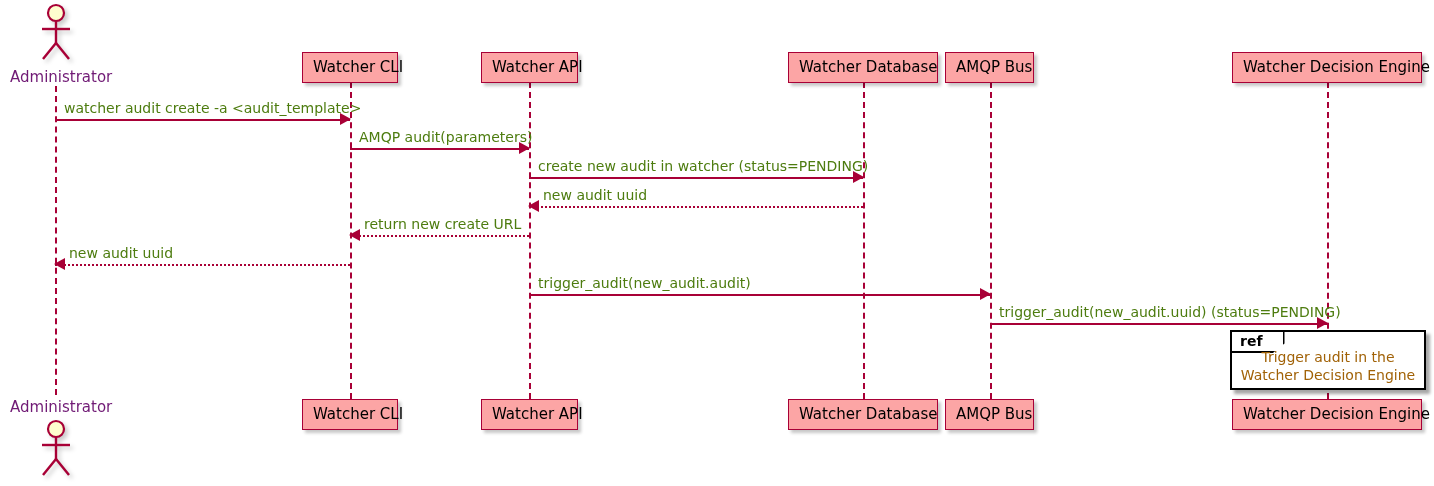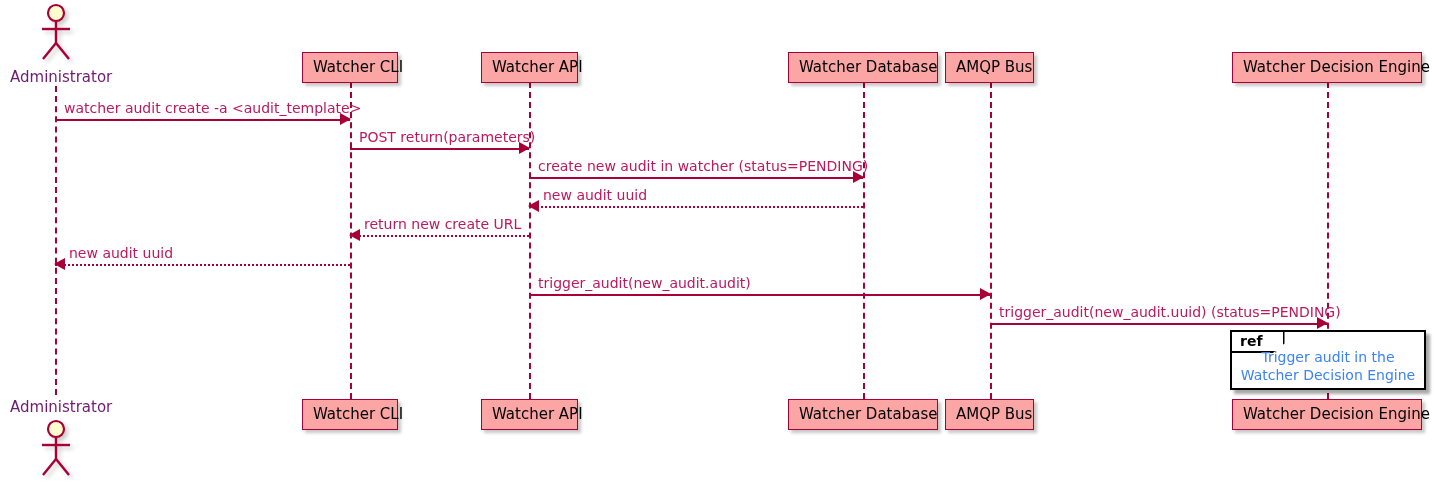--- a/index.html
+++ b/index.html
@@ -33,21 +33,21 @@
 
   
   .msg{position:absolute;height:0;}
   .msg .line{position:absolute;left:0;top:0;width:100%;height:0;}
   .msg.solid .line{border-top:2px solid #A80036;}
   .msg.dotted .line{border-top:2px dotted #A80036;}
   .msg .head{position:absolute;top:-6px;width:0;height:0;}
   .msg.right .head{right:-1px;border-top:6px solid transparent;border-bottom:6px solid transparent;border-left:11px solid #A80036;}
   .msg.left  .head{left:-1px;border-top:6px solid transparent;border-bottom:6px solid transparent;border-right:11px solid #A80036;}
   .msg .label{
-    position:absolute;bottom:4px;font-size:14px;color:#be185d;white-space:nowrap;line-height:1;
+    position:absolute;bottom:4px;font-size:14px;color:#4d7c0f;white-space:nowrap;line-height:1;
   }
   .msg.right .label{left:9px;}
   .msg.left  .label{left:14px;}
 
   
   .ref-box{
     position:absolute;
     background:#FFFFFF;
     border:2px solid #000000;
     box-shadow:4px 4px 3px rgba(0,0,0,0.35);
@@ -58,21 +58,21 @@
     background:#FFFFFF;
     border-right:2px solid #000;
     border-bottom:2px solid #000;
     font-weight:bold;font-size:14px;color:#000;
     padding:2px 20px 3px 8px;
     line-height:1;
     clip-path:polygon(0 0,100% 0,100% 55%,78% 100%,0 100%);
   }
   .ref-body{
     position:absolute;left:0;right:0;bottom:4px;
-    text-align:center;font-size:14px;color:#3b82f6;line-height:1.25;
+    text-align:center;font-size:14px;color:#a16207;line-height:1.25;
     padding:0 8px;
   }
   .ref-body div{white-space:nowrap;}
 </style>
 </head>
 <body>
 
 <div id="diagram">
 
   <div class="lifeline" style="left:55px;  top:86px;  height:309px;"></div>
@@ -118,21 +118,21 @@
 
   <div class="msg solid right" style="left:55px; top:119px; width:295px;">
     <div class="line"></div>
     <div class="head"></div>
     <div class="label">watcher audit create -a &lt;audit_template&gt;</div>
   </div>
 
   <div class="msg solid right" style="left:350px; top:148px; width:179px;">
     <div class="line"></div>
     <div class="head"></div>
-    <div class="label">POST return(parameters)</div>
+    <div class="label">AMQP audit(parameters)</div>
   </div>
 
   <div class="msg solid right" style="left:529px; top:177px; width:334px;">
     <div class="line"></div>
     <div class="head"></div>
     <div class="label">create new audit in watcher (status=PENDING)</div>
   </div>
 
   <div class="msg dotted left" style="left:529px; top:206px; width:334px;">
     <div class="line"></div>

